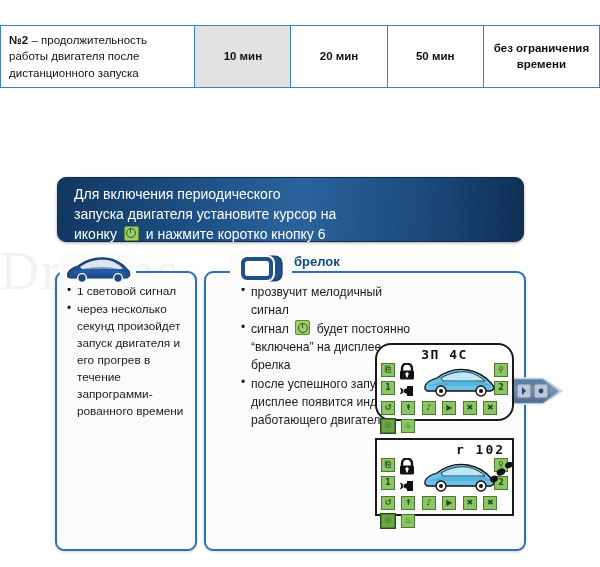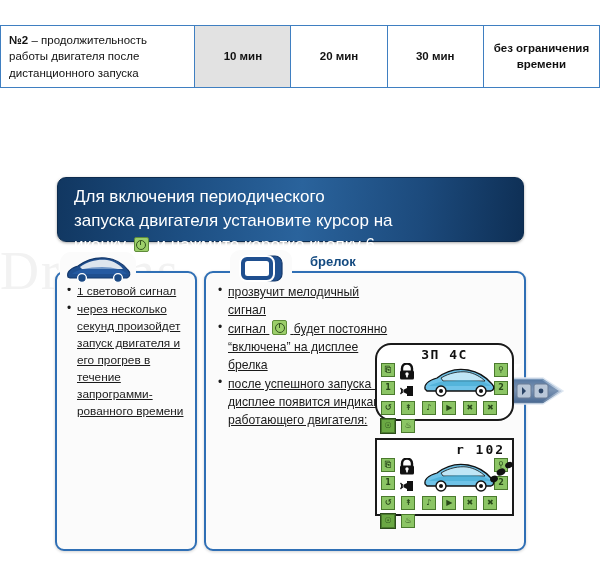--- a/index.html
+++ b/index.html
@@ -42,21 +42,21 @@
   .banner{
     position:absolute;left:57px;top:177px;width:465px;height:63px;
     border-radius:9px;
     background:linear-gradient(95deg,#113761 0%,#1d4f83 28%,#2a639c 52%,#1c4a7c 78%,#0e2f55 100%);
     box-shadow:0 1px 3px rgba(0,0,0,.35);
     border:1px solid #0d2c4f;
     z-index:3;
   }
   .banner-text{
     position:absolute;left:16px;top:7px;width:340px;
-    color:#fff;font-size:17px;line-height:1.42;font-weight:500;
+    color:#fff;font-size:14px;line-height:1.42;font-weight:500;
   }
   .inline-green{
     display:inline-block;width:13px;height:13px;vertical-align:-2px;
     margin:0 3px;border-radius:2px;
     background:#9ccf6a;border:1px solid #5f8c3a;
     position:relative;
   }
   .inline-green::after{
     content:"";position:absolute;left:1.5px;top:1.5px;width:8px;height:8px;
     border:1.3px solid #33521f;border-radius:50%;
@@ -73,55 +73,53 @@
     position:absolute;left:444px;top:186px;width:0;height:0;
     border-left:10px solid transparent;border-right:10px solid transparent;
     border-top:9px solid #ffffff;
   }
   
   .card{
     position:absolute;background:#fbfbfb;
     border:2px solid #2f6fb5;border-radius:9px;
     box-shadow:0 1px 3px rgba(0,0,0,.18);
     z-index:2;
-    text-decoration:underline;
   }
   #card-car{left:55px;top:271px;width:138px;height:276px;}
   #card-fob{left:204px;top:271px;width:318px;height:276px;}
   .card ul{
     margin:0;padding:10px 8px 0 20px;list-style:none;
   }
   .card li{
     position:relative;font-size:11.8px;line-height:1.44;
     color:#1b1b1b;margin-bottom:1px;
   }
   .card li::before{
     content:"\2022";position:absolute;left:-10px;top:-1px;
     font-size:12px;color:#1b1b1b;
   }
-  #card-fob ul{padding:10px 8px 0 22px;width:172px;}
+  #card-fob ul{padding:10px 8px 0 32px;width:172px;margin-left:13px;}
   #card-fob li{font-size:12.2px;line-height:1.48;}
   
   .tab-car{
     position:absolute;left:62px;top:254px;width:72px;height:32px;
     border-radius:9px;background:#fbfbfb;
     box-shadow:0 0 0 2px #fbfbfb;
     z-index:4;
   }
   .tab-fob{
     position:absolute;left:232px;top:252px;width:58px;height:34px;
     border-radius:8px;background:#fbfbfb;
     box-shadow:0 0 0 2px #fbfbfb;
     z-index:4;
   }
   .tab-fob-label{
     position:absolute;left:294px;top:254px;
     font-size:13px;font-weight:bold;color:#134a80;
     z-index:4;
-    margin-left:16px;
   }
   
   .lcd{
     position:absolute;width:135px;height:74px;
     background:#fff;border:2px solid #1a1a1a;
     z-index:3;
   }
   #lcd1{left:375px;top:343px;border-radius:16px;}
   #lcd2{left:375px;top:438px;}
   .lcd-num{
@@ -166,21 +164,21 @@
       </colgroup>
     <tbody>
       <tr>
         <td class="label">
           <b>№2</b>
           <span>–</span>
           <span>продолжительность работы двигателя после дистанционного  запуска</span>
         </td>
         <td class="val hl">10 мин</td>
         <td class="val">20 мин</td>
-        <td class="val">30 мин</td>
+        <td class="val">50 мин</td>
         <td class="val">без ограничения времени</td>
       </tr>
     </tbody>
   </table>
 </div>
 
 <div class="banner">
   <div class="banner-text">
     <div>Для включения периодического</div>
     <div>запуска двигателя установите курсор  на</div>

